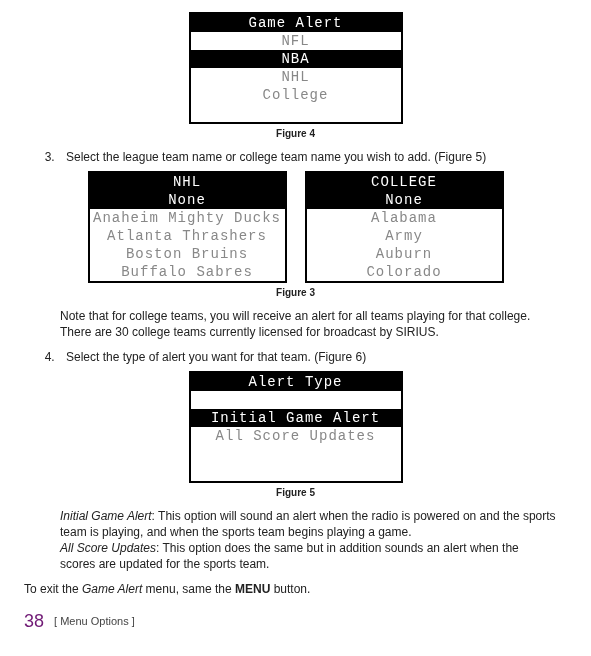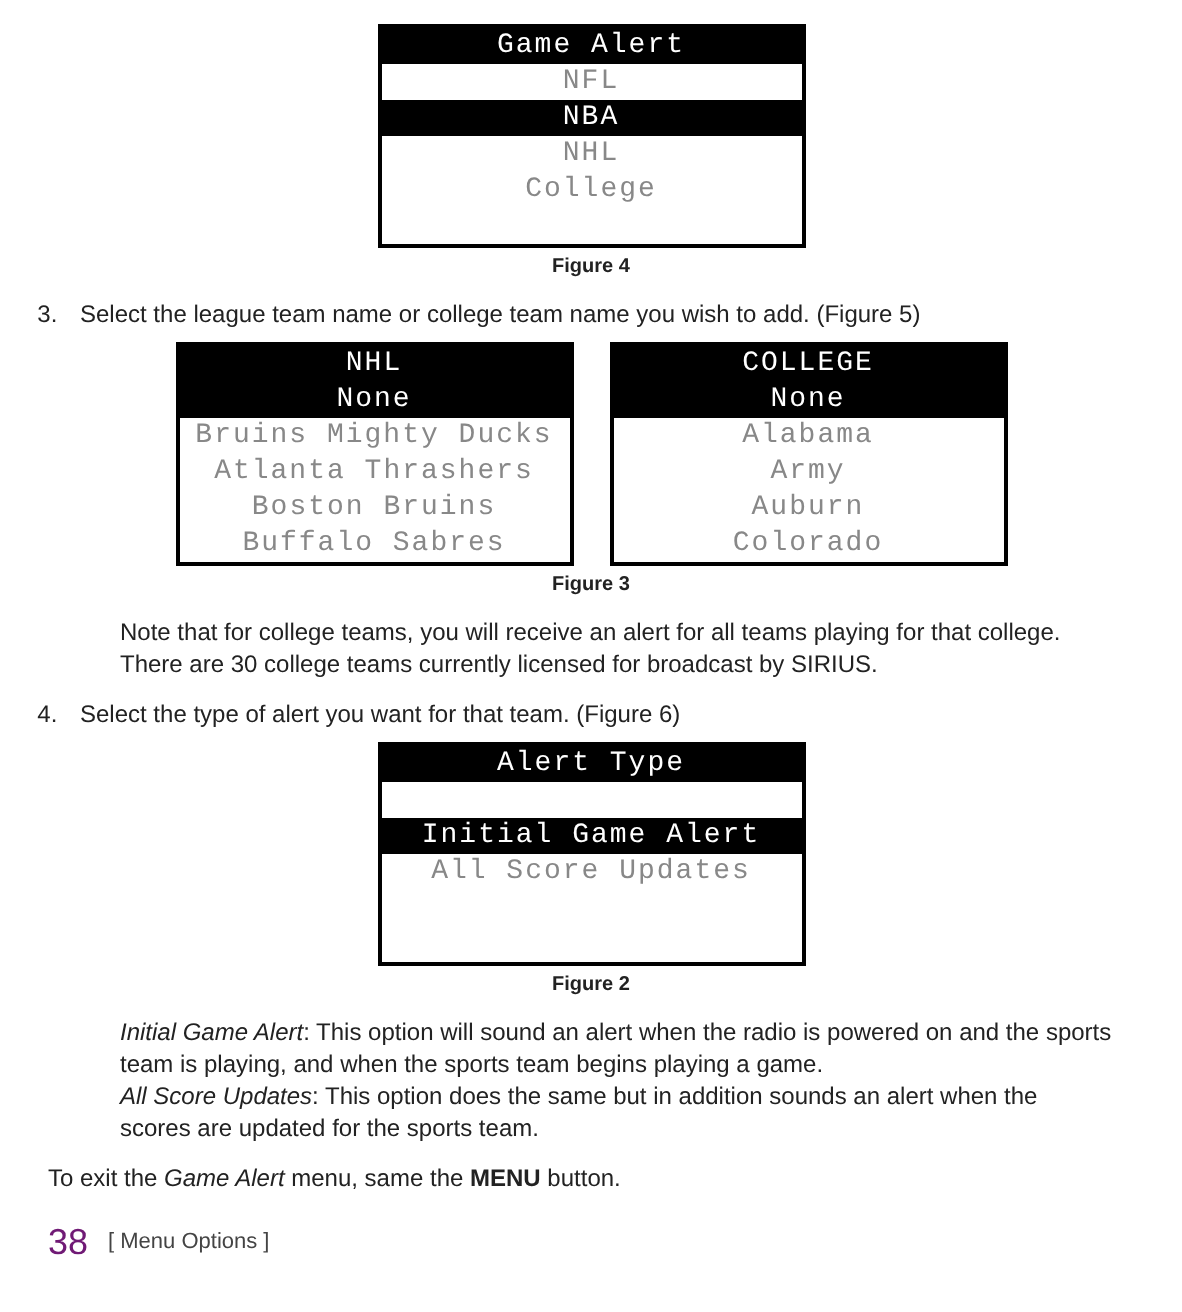--- a/index.html
+++ b/index.html
@@ -42,21 +42,21 @@
       display: flex;
       justify-content: center;
       gap: 18px;
       margin-bottom: 4px;
     }
     .lcd-sm {
       width: 195px;
     }
     ol {
       padding-left: 0;
-      margin: 4px 0 4px 8px;
+      margin: 4px 0 4px 34px;
     }
     ol li {
       padding-left: 8px;
       margin-bottom: 6px;
       line-height: 1.35;
     }
     .instr-block {
       margin-left: 36px;
       margin-right: 10px;
       line-height: 1.35;
@@ -97,21 +97,21 @@
 <div class="fig-caption">Figure 4</div>
 
 <ol start="3">
   <li>Select the league team name or college team name you wish to add. (Figure 5)</li>
 </ol>
 
 <div class="lcd-pair">
   <div class="lcd lcd-sm" style="margin:0">
     <div class="lcd-row hl">NHL</div>
     <div class="lcd-row hl">None</div>
-    <div class="lcd-row">Bruins Mighty Ducks</div>
+    <div class="lcd-row">Anaheim Mighty Ducks</div>
     <div class="lcd-row">Atlanta Thrashers</div>
     <div class="lcd-row">Boston Bruins</div>
     <div class="lcd-row">Buffalo Sabres</div>
   </div>
   <div class="lcd lcd-sm" style="margin:0">
     <div class="lcd-row hl">COLLEGE</div>
     <div class="lcd-row hl">None</div>
     <div class="lcd-row">Alabama</div>
     <div class="lcd-row">Army</div>
     <div class="lcd-row">Auburn</div>
@@ -126,21 +126,21 @@
 </ol>
 
 <div class="lcd">
   <div class="lcd-row hl">Alert Type</div>
   <div class="lcd-row empty"></div>
   <div class="lcd-row hl">Initial Game Alert</div>
   <div class="lcd-row">All Score Updates</div>
   <div class="lcd-row empty"></div>
   <div class="lcd-row empty"></div>
 </div>
-<div class="fig-caption">Figure 2</div>
+<div class="fig-caption">Figure 5</div>
 
 <div class="instr-block">
   <span class="it">Initial Game Alert</span><b style="font-weight:normal">: This option will sound an alert when the radio is powered on and the sports team is playing, and when the sports team begins playing a game.</b><br>
   <span class="it">All Score Updates</span><b style="font-weight:normal">: This option does the same but in addition sounds an alert when the scores are updated for the sports team.</b>
 </div>
 
 <div class="exit-line">
   <span>To exit the </span><span class="it">Game Alert</span><span> menu, same the </span><b>MENU</b><span> button.</span>
 </div>
 

